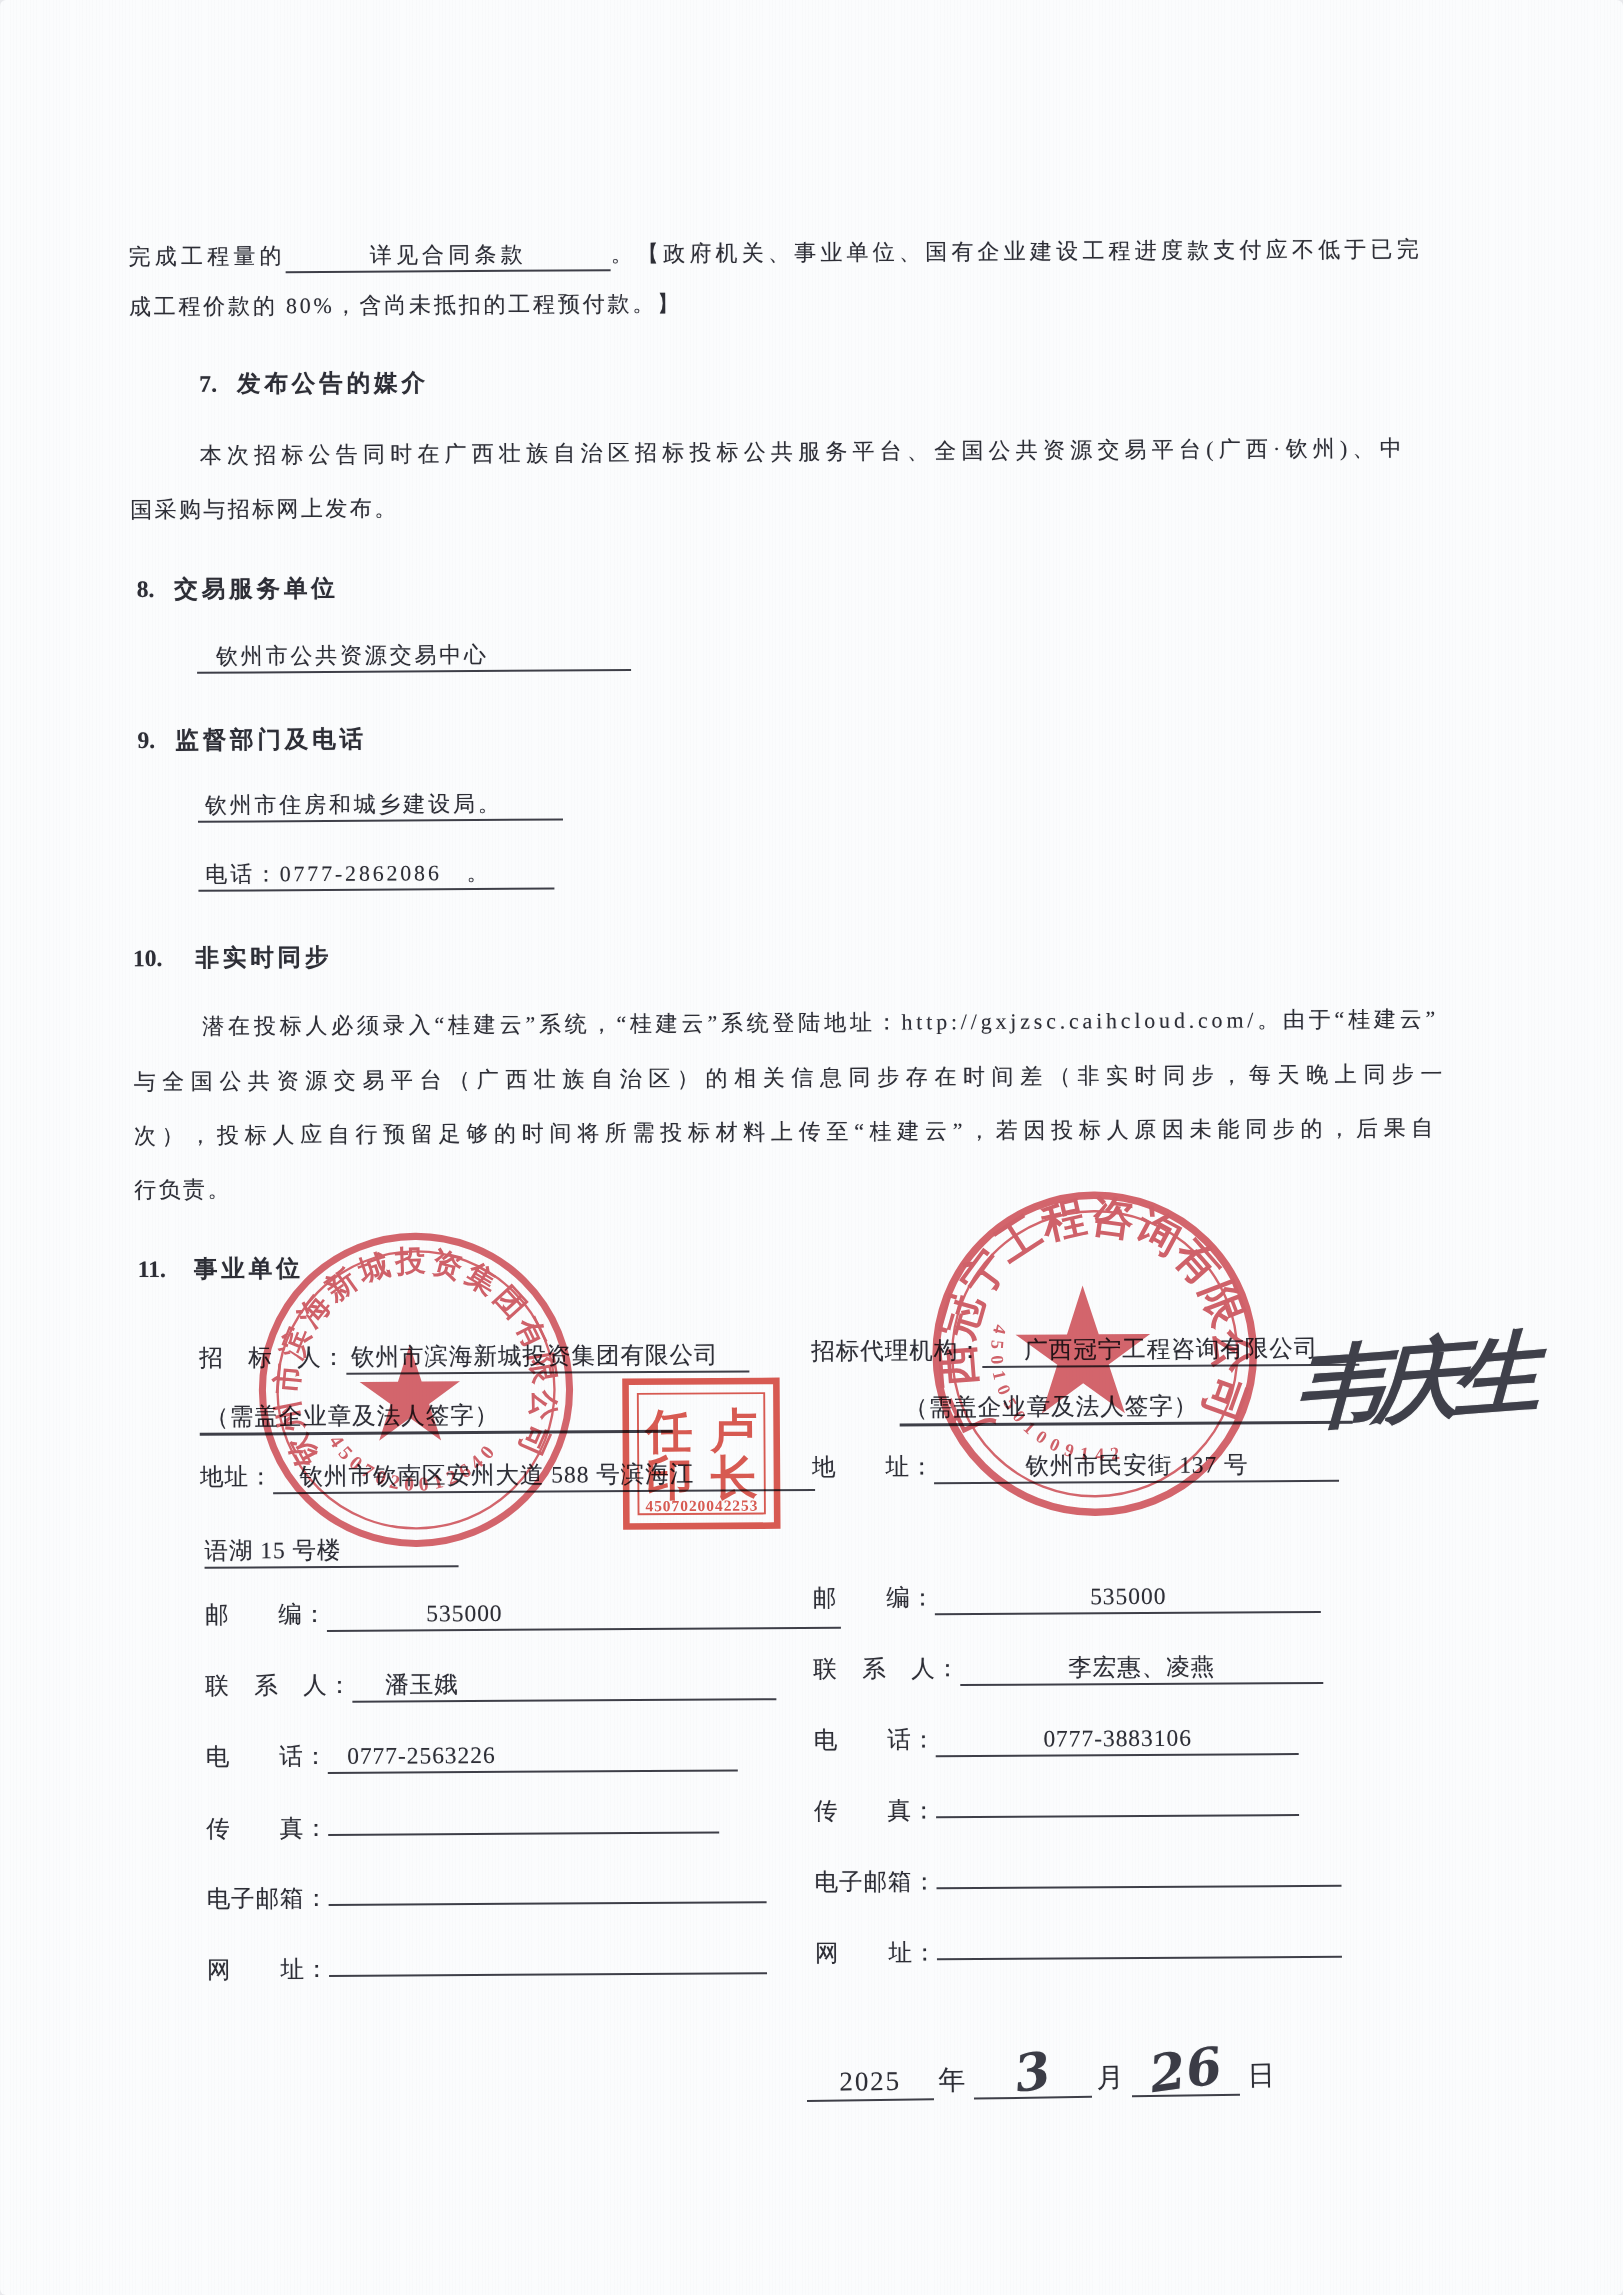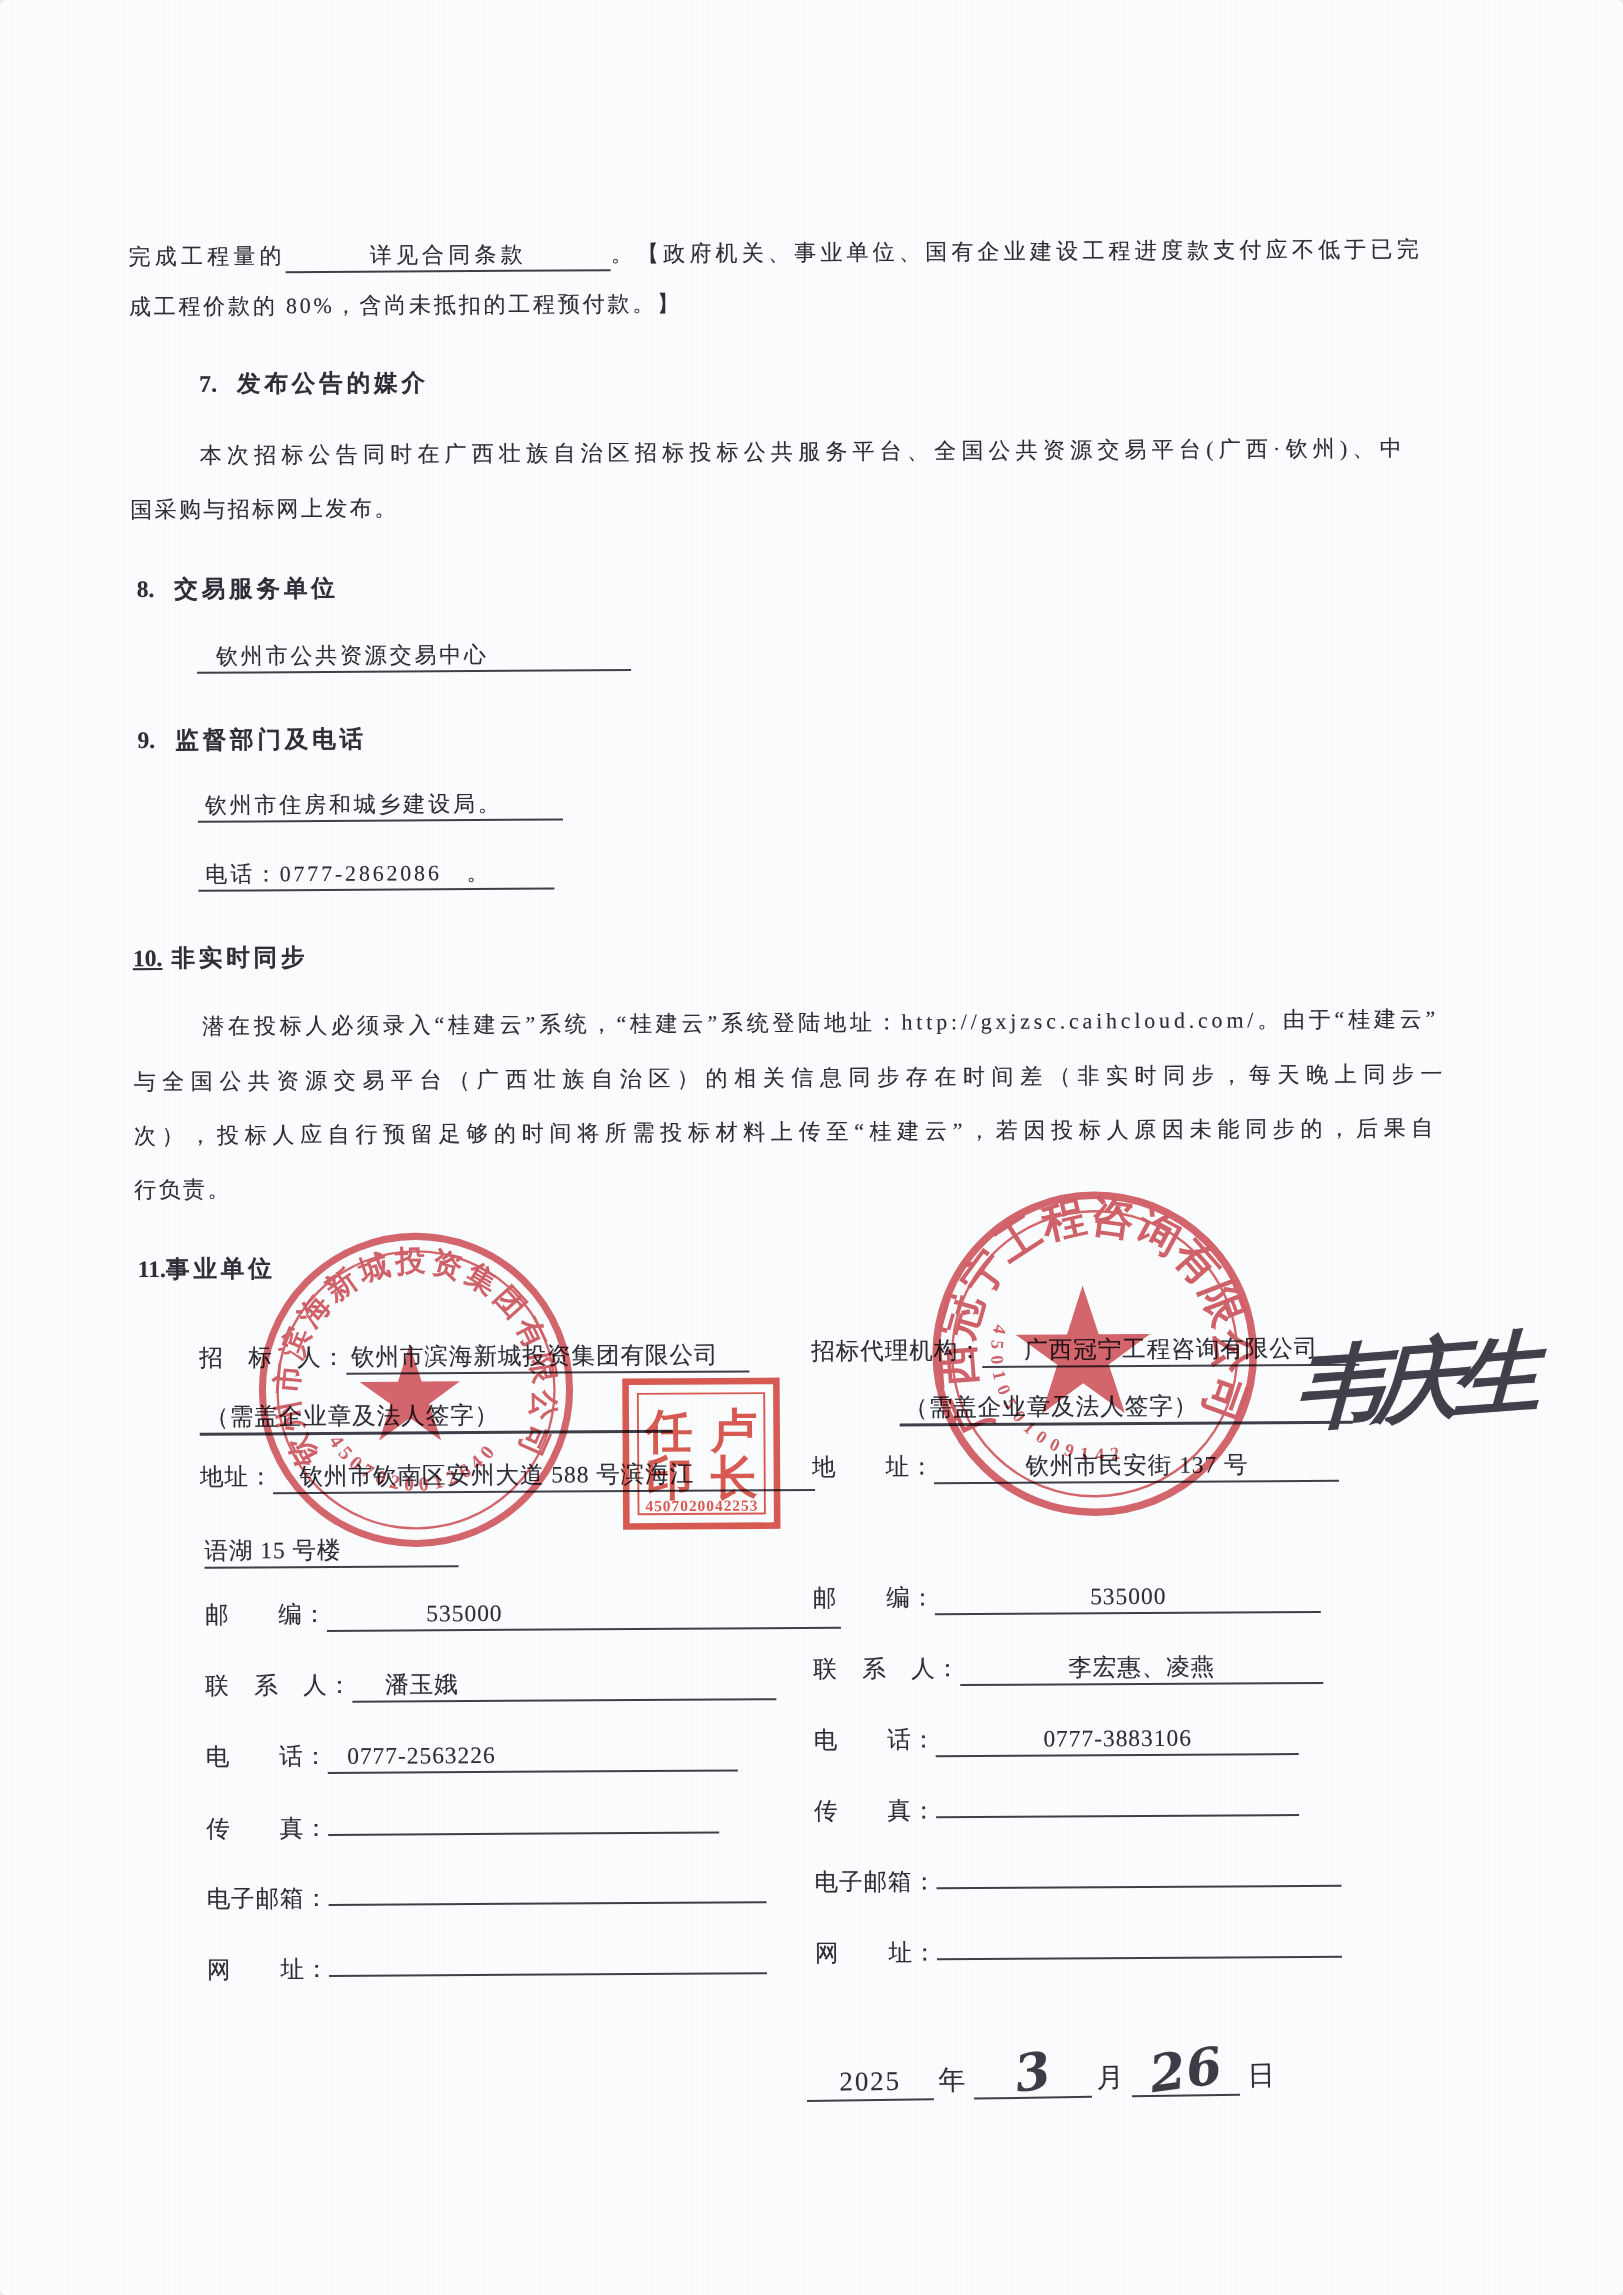--- a/index.html
+++ b/index.html
@@ -57,27 +57,27 @@
     <p class="ln" style="left:204px;top:437px;letter-spacing:5.2px;">本次招标公告同时在广西壮族自治区招标投标公共服务平台、全国公共资源交易平台(广西·钦州)、中</p>
     <p class="ln" style="left:134px;top:491px;letter-spacing:2.4px;">国采购与招标网上发布。</p>
 
     <p class="ln h" style="left:140px;top:569px;"><span class="num">8.</span><span>交易服务单位</span></p>
     <p class="ln" style="left:200px;top:640px;"><span class="u" style="width:415px;padding-left:19px;">钦州市公共资源交易中心</span></p>
 
     <p class="ln h" style="left:140px;top:720px;"><span class="num">9.</span><span>监督部门及电话</span></p>
     <p class="ln" style="left:200px;top:789px;"><span class="u" style="width:358px;padding-left:7px;">钦州市住房和城乡建设局。</span></p>
     <p class="ln" style="left:200px;top:858px;"><span class="u" style="width:349px;padding-left:7px;">电话：0777-2862086　。</span></p>
 
-    <p class="ln h" style="left:134px;top:938px;"><span class="num" style="margin-right:9px;text-decoration:underline;">10.</span><span>非实时同步</span></p>
+    <p class="ln h" style="left:134px;top:938px;"><span class="num" style="margin-right:33px;">10.</span><span>非实时同步</span></p>
     <p class="ln" style="left:203px;top:1008px;letter-spacing:3.8px;">潜在投标人必须录入“桂建云”系统，“桂建云”系统登陆地址：http://gxjzsc.caihcloud.com/。由于“桂建云”</p>
     <p class="ln" style="left:134px;top:1063px;letter-spacing:6.6px;">与全国公共资源交易平台（广西壮族自治区）的相关信息同步存在时间差（非实时同步，每天晚上同步一</p>
     <p class="ln" style="left:134px;top:1117px;letter-spacing:5.7px;">次），投标人应自行预留足够的时间将所需投标材料上传至“桂建云”，若因投标人原因未能同步的，后果自</p>
     <p class="ln" style="left:134px;top:1171px;letter-spacing:2.4px;">行负责。</p>
 
-    <p class="ln h" style="left:137px;top:1249px;"><span class="num" style="margin-right:0;">11.</span><span>事业单位</span></p>
+    <p class="ln h" style="left:137px;top:1249px;"><span class="num" style="margin-right:28px;">11.</span><span>事业单位</span></p>
 
     <p class="row" style="left:198px;top:1338px;"><span class="lbl">招　标　人：</span><span class="u" style="width:398px;padding-left:4.7px;">钦州市滨海新城投资集团有限公司</span></p>
     <p class="row" style="left:198px;top:1399px;"><span class="u" style="width:467px;padding-left:5.7px;border-bottom-width:3.3px;">（需盖企业章及法人签字）</span></p>
     <p class="row" style="left:198px;top:1457px;"><span class="lbl">地址：</span><span class="u" style="width:516px;padding-left:26px;">钦州市钦南区安州大道 588 号滨海江</span></p>
     <p class="row" style="left:202px;top:1533px;"><span class="u" style="width:254px;">语湖 15 号楼</span></p>
     <p class="row" style="left:202px;top:1595px;"><span class="lbl">邮　　编：</span><span class="u" style="width:415px;padding-left:99px;">535000</span></p>
     <p class="row" style="left:202px;top:1666px;"><span class="lbl">联　系　人：</span><span class="u" style="width:391px;padding-left:33px;">潘玉娥</span></p>
     <p class="row" style="left:202px;top:1737px;"><span class="lbl">电　　话：</span><span class="u" style="width:391px;padding-left:19px;">0777-2563226</span></p>
     <p class="row" style="left:202px;top:1809px;"><span class="lbl">传　　真：</span><span class="u" style="width:391px;"></span></p>
     <p class="row" style="left:202px;top:1879px;"><span class="lbl">电子邮箱：</span><span class="u" style="width:438px;"></span></p>

